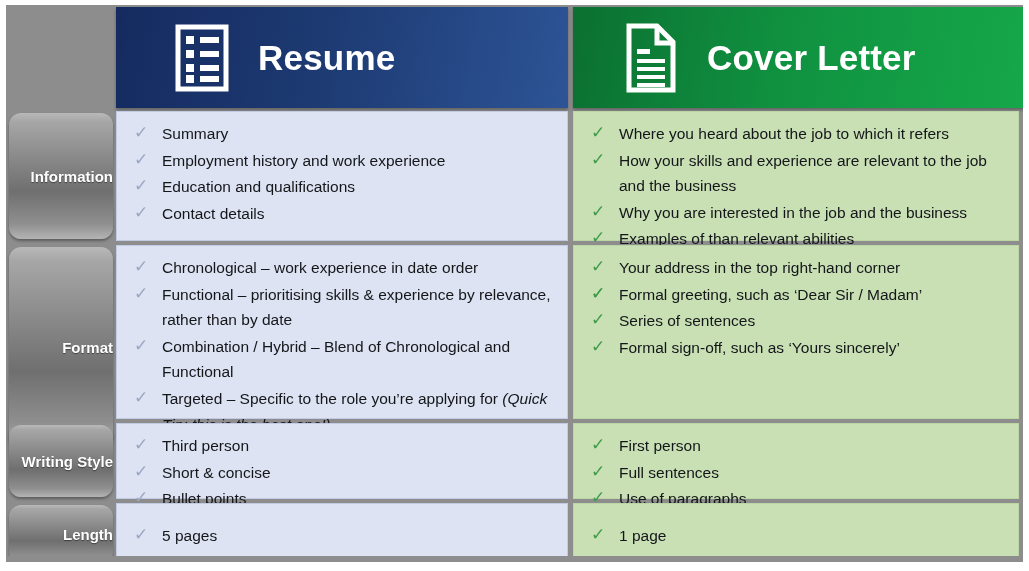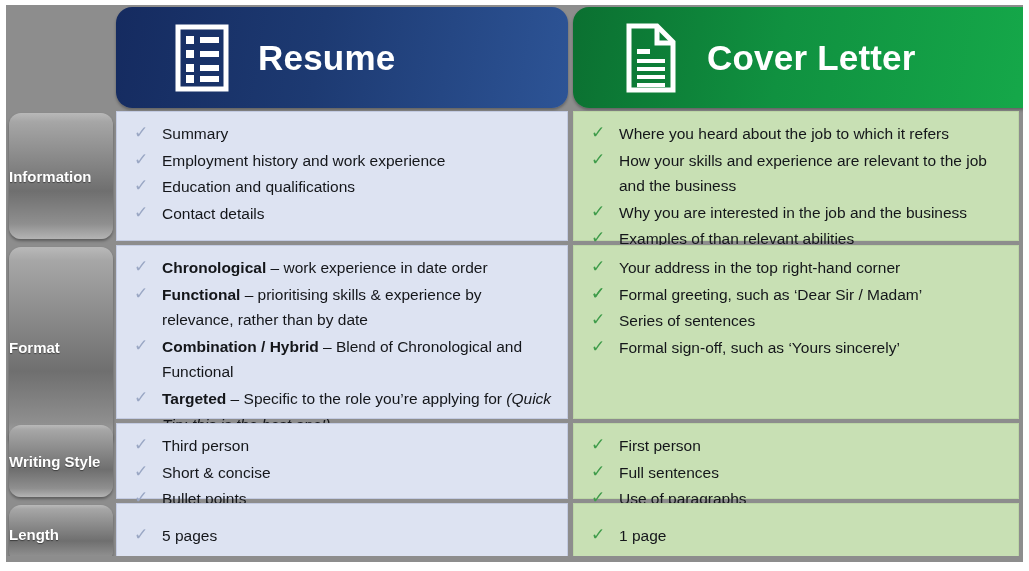--- a/index.html
+++ b/index.html
@@ -41,21 +41,21 @@
     position: absolute;
     left: 0; top: 0;
     width: 107px;
     height: 106px;
     background: #8d8d8d;
   }
   .head-card {
     position: absolute;
     top: 2px;
     height: 101px;
-    border-radius: 16px;
+    border-radius: 0;
     display: flex;
     align-items: center;
     box-shadow: 0 2px 3px rgba(0,0,0,0.30);
   }
   .head-resume {
     left: 110px;
     width: 452px;
     background: linear-gradient(100deg, #152b60 0%, #1d3a72 45%, #2d5496 100%);
   }
   .head-cover {
@@ -99,21 +99,21 @@
     position: absolute;
     left: 3px;
     top: 2px;
     width: 104px;
     border-radius: 12px;
     background: linear-gradient(180deg,
         #b9b9b9 0%, #a6a6a6 7%, #8f8f8f 30%,
         #6f6f6f 62%, #8f8f8f 88%, #b4b4b4 100%);
     display: flex;
     align-items: center;
-    justify-content: flex-start;
+    justify-content: flex-end;
     box-shadow: 0 2px 3px rgba(0,0,0,0.35);
   }
   .rowlabel span {
     color: #ffffff;
     font-size: 15px;
     font-weight: bold;
     text-align: center;
     line-height: 19px;
     text-shadow: 0 1px 1px rgba(0,0,0,0.45);
   }
@@ -155,21 +155,21 @@
     left: 4px;
     top: 1px;
     width: 16px;
     height: 22px;
     line-height: 22px;
     font-size: 17px;
     text-align: center;
   }
   .cell-resume .tick { color: #9aa7c4; }
   .cell-cover  .tick { color: #3f9c4a; }
-  .bold { font-weight: bold; }
+  .bold { font-weight: normal; }
   .ital { font-style: italic; }
 
   
   .bottom-band {
     position: absolute;
     left: 0;
     bottom: 0;
     width: 1017px;
     height: 6px;
     background: #8d8d8d;

